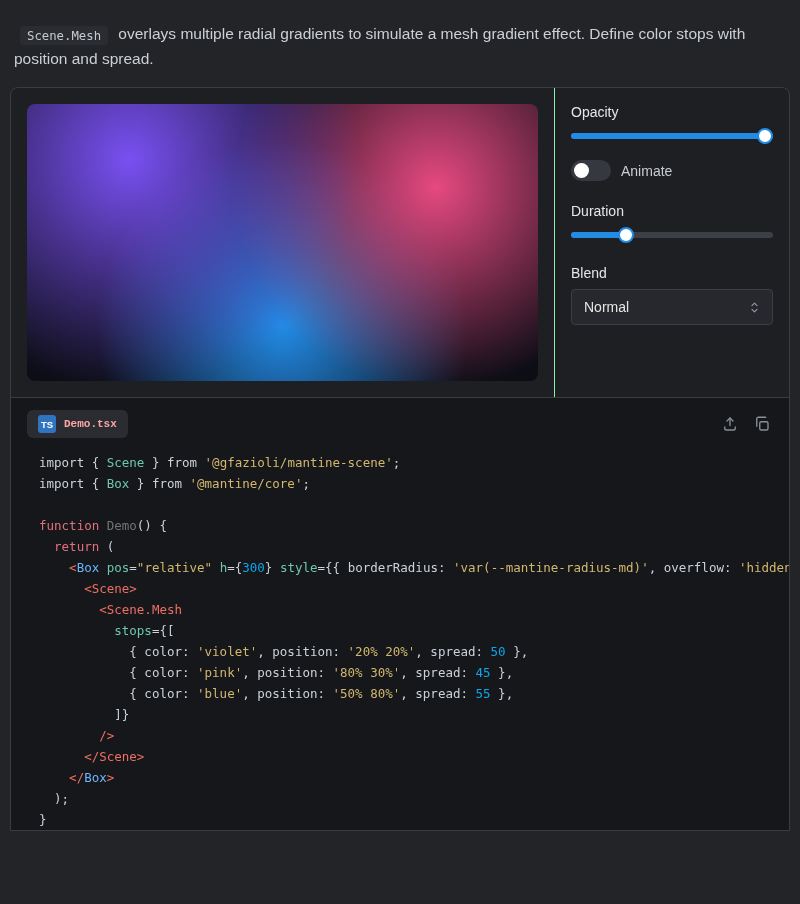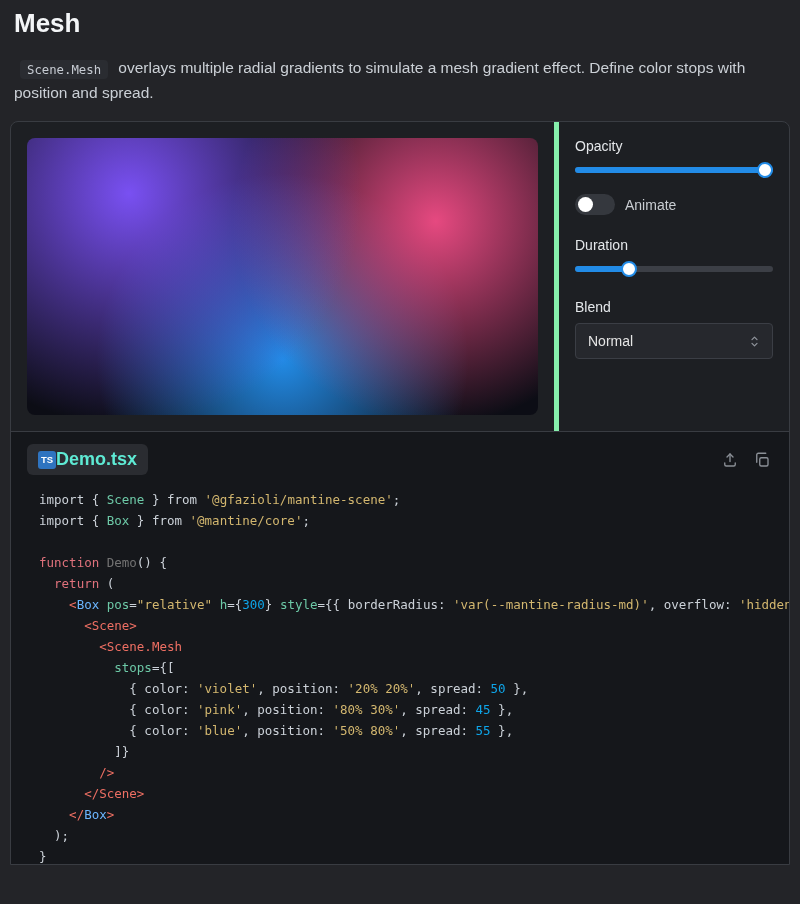--- a/index.html
+++ b/index.html
@@ -43,21 +43,21 @@
   }
   .demo-top {
     display: flex;
     height: 310px;
     border-bottom: 1px solid #393c42;
   }
   .preview-wrap { flex: 1; padding: 16px; }
   .mesh-preview { width: 100%; height: 100%; border-radius: 8px; }
   .panel {
     width: 235px;
-    border-left: 5px solid #86efac;
+    border-left: 1px solid #86efac;
     padding: 16px;
   }
   .ctl-label { font-size: 14px; color: #e4e7ea; }
   .slider {
     position: relative;
     height: 16px;
     margin-top: 8px;
   }
   .slider-track {
     position: absolute; left: 0; right: 0; top: 5px;
@@ -92,32 +92,32 @@
     padding: 0 10px 0 12px;
     font-size: 14px; color: #e5e5e5; cursor: pointer;
   }
   .select svg { color: #8e939a; }
   .code-section { background: #15171b; height: 434px; }
   .code-header {
     display: flex; align-items: center; justify-content: space-between;
     padding: 12px 18px 6px 16px;
   }
   .file-tab {
-    display: inline-flex; align-items: center; 
+    display: inline-flex; align-items: center; gap: 8px;
     background: #2a2c31; border-radius: 6px; padding: 5px 11px;
   }
   .ts-badge {
     width: 18px; height: 18px; border-radius: 3px;
     background: #2f74c0; color: #fff;
     font-size: 9.5px; font-weight: 700;
     display: flex; align-items: center; justify-content: center;
   }
   .file-name {
-    font-family: Liberation Sans, sans-serif;
-    font-size: 18px; font-weight: 700; color: #5eead4;
+    font-family: Liberation Mono, monospace;
+    font-size: 11px; font-weight: 700; color: #fca5a5;
   }
   .code-actions { display: flex; gap: 14px; color: #8b9097; }
   .icon-btn { width: 18px; height: 18px; cursor: pointer; }
   .code-body {
     padding: 8px 0 18px 28px;
     font-family: "DejaVu Sans Mono", monospace;
     font-size: 12.5px;
     line-height: 21px;
     white-space: pre;
     overflow: hidden;
@@ -130,21 +130,20 @@
   .tok-num { color: #0ea5e9; }
   .tok-kw  { color: #e0727c; }
   .tok-fn  { color: #737373; }
   .tok-tag { color: #ee6f63; }
   .tok-box { color: #6cb6ff; }
 </style>
 </head>
 <body>
 
 <div class="content">
-  <h1 class="page-title">Mesh</h1>
   <p class="para"><code class="chip">Scene.Mesh</code> overlays multiple radial gradients to simulate a mesh gradient effect. Define color stops with position and spread.</p>
 </div>
 
 <div class="demo-card">
   <div class="demo-top">
     <div class="preview-wrap">
       <div class="mesh-preview" style="background-color: rgb(12, 13, 21); background-image: radial-gradient(circle at 20% 20%, rgb(121, 80, 242), transparent 50%), radial-gradient(circle at 80% 30%, rgb(230, 73, 128), transparent 45%), radial-gradient(circle at 50% 80%, rgb(34, 139, 230), transparent 55%);"></div>
     </div>
     <div class="panel">
       <div class="ctl-label">Opacity</div>

